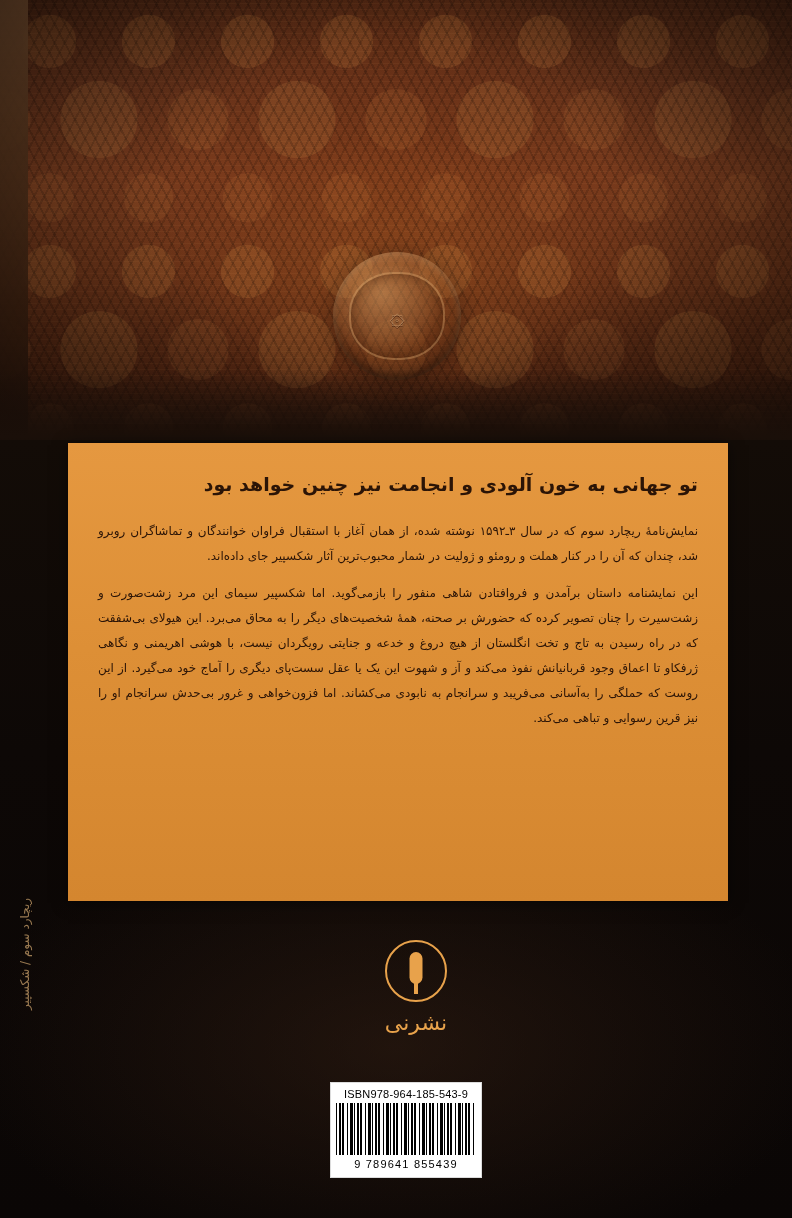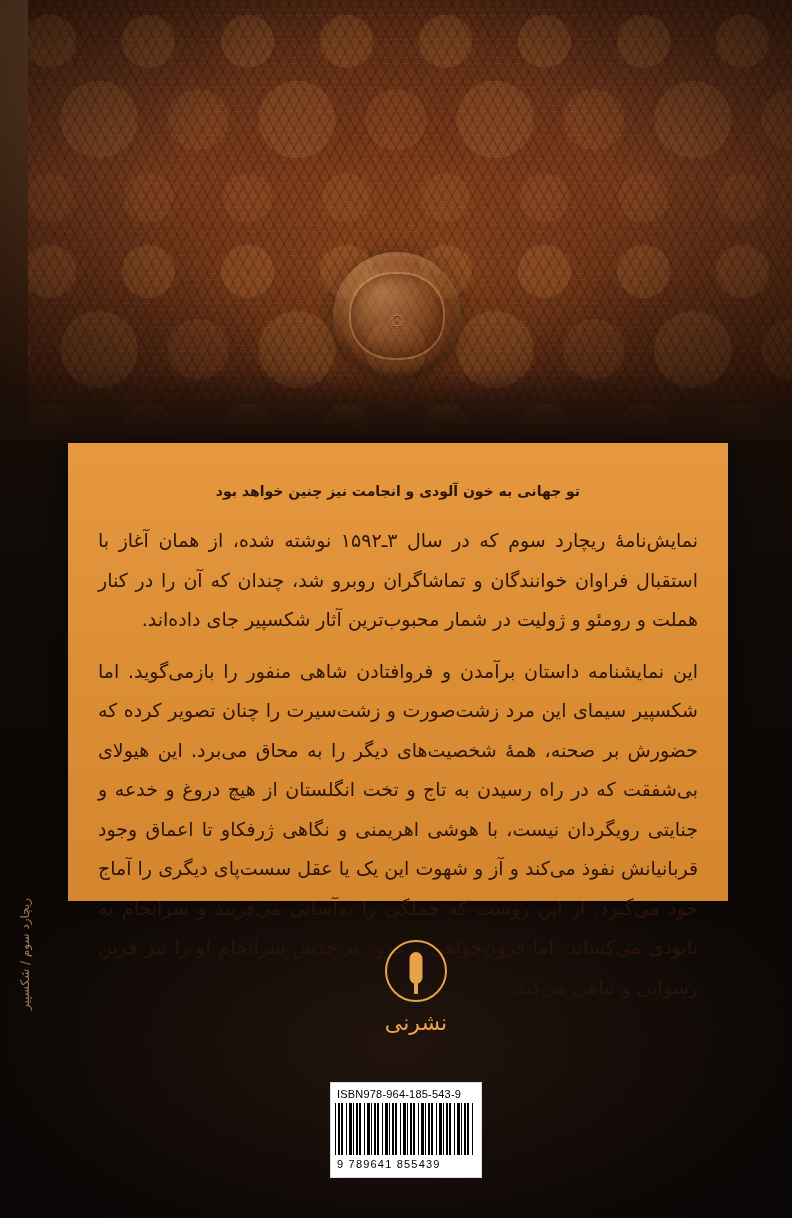--- a/index.html
+++ b/index.html
@@ -119,30 +119,28 @@
     left: 68px; top: 443px;
     width: 660px;
     height: 458px;
     background: linear-gradient(180deg, #e59840 0%, #dd8f36 45%, #d4862f 100%);
     box-shadow: 0 2px 14px rgba(0,0,0,0.5);
     padding: 22px 30px 18px 30px;
     box-sizing: border-box;
     color: #2a1407;
   }
   .blurb .tagline {
-    text-align: center;
     font-weight: bold;
-    font-size: 14px;
+    font-size: 19px;
     line-height: 2.0;
     color: #2b1406;
     letter-spacing: 0;
-    margin-top: 12px;
   }
   .blurb .para {
-    font-size: 19px;
+    font-size: 12px;
     line-height: 2.08;
     text-align: justify;
     color: #2c1507;
     margin-top: 12px;
   }
   .blurb .para.first { margin-top: 16px; }
 
   
   .publisher {
     position: absolute;
@@ -201,20 +199,21 @@
   .barcode-box {
     position: absolute;
     left: 330px; top: 1082px;
     width: 152px; height: 96px;
     background: #ffffff;
     border: 1px solid #dcdcdc;
     padding: 5px 6px;
     box-sizing: border-box;
     display: flex;
     flex-direction: column;
+    align-items: center;
   }
   .barcode-box .isbn {
     font-family: "Liberation Sans", sans-serif;
     font-size: 11px;
     color: #000;
     letter-spacing: 0.2px;
     direction: ltr;
     margin-bottom: 3px;
     white-space: nowrap;
   }

